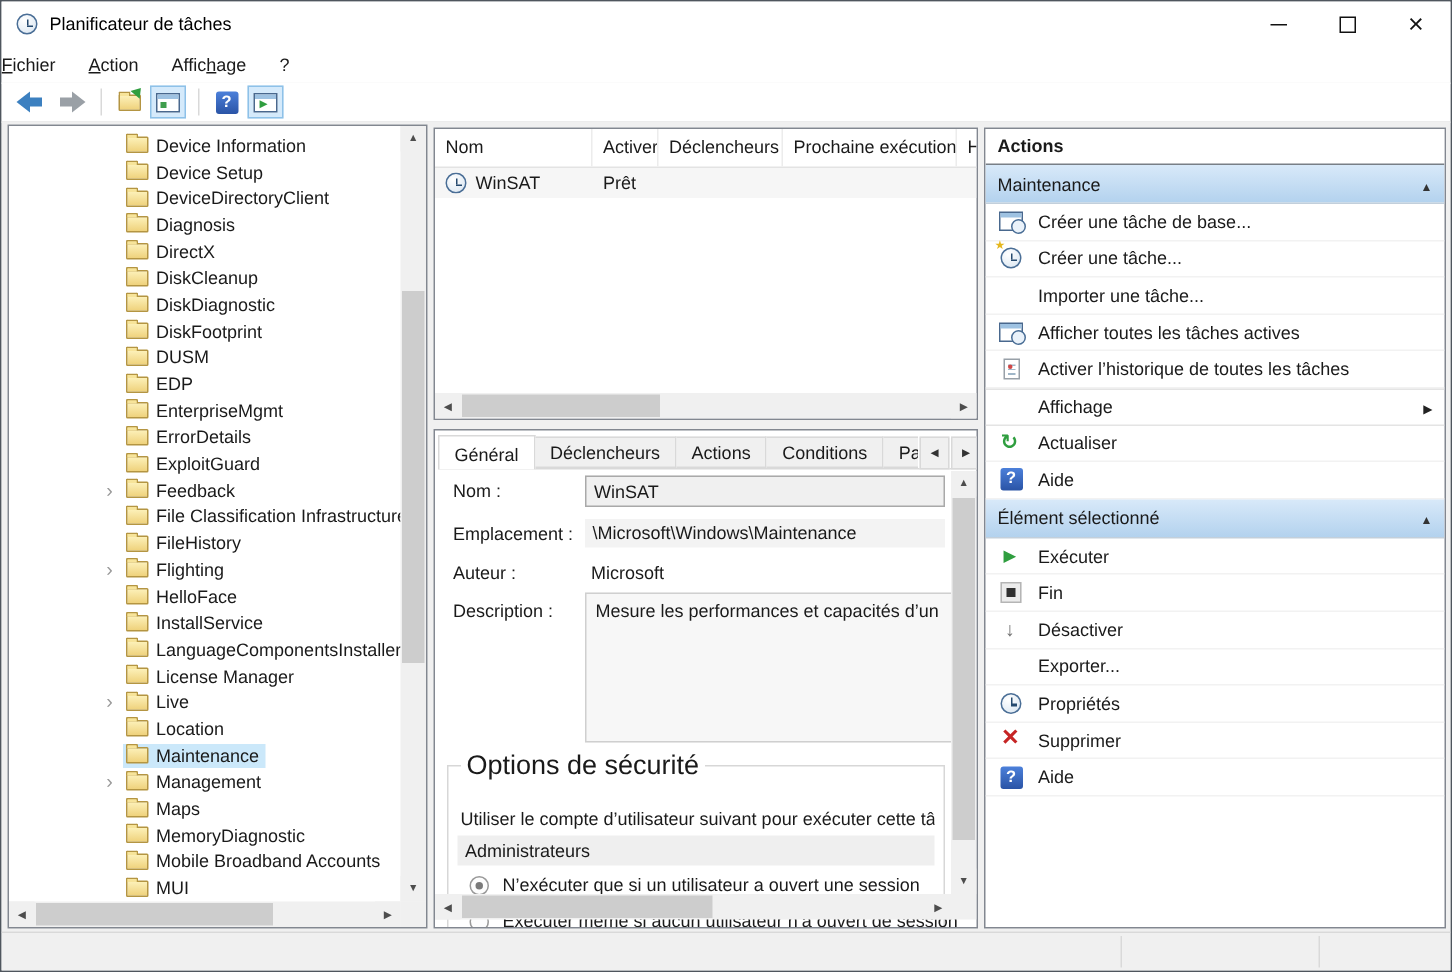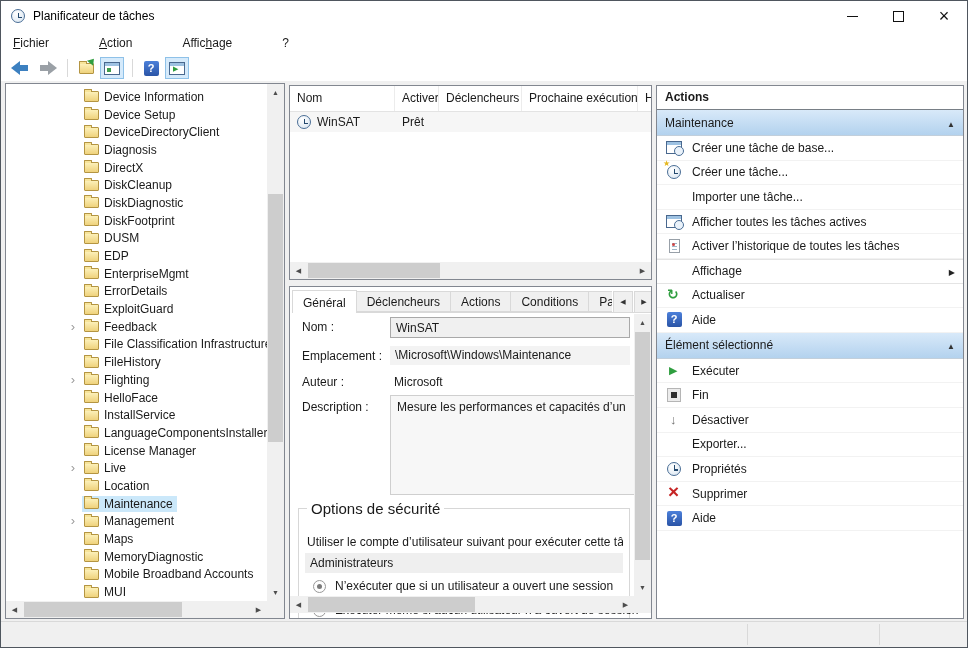--- a/index.html
+++ b/index.html
@@ -7,21 +7,21 @@
     background:#fff;font-family:"Liberation Sans","DejaVu Sans",sans-serif;font-size:12px;color:#1a1a1a;overflow:hidden;}
   
   .titlebar{position:absolute;top:0;left:0;right:0;height:30px;background:#fff;display:flex;align-items:center;padding-left:10px;}
   .titlebar .title{margin-left:8px;font-size:12px;color:#000;}
   .win-controls{position:absolute;right:0;top:0;display:flex;height:30px;}
   .win-btn{width:46px;height:30px;display:flex;align-items:center;justify-content:center;}
   .glyph-min{width:11px;height:1px;background:#111;display:block;}
   .glyph-max{width:9px;height:9px;border:1px solid #111;display:block;}
   .glyph-close::before{content:"×";font-size:18px;line-height:16px;color:#111;}
   
-  .menubar{position:absolute;top:30px;left:0;right:0;height:24px;display:flex;align-items:center;padding-left:12px;border-bottom:1px solid #f0f0f0;background:#fff;gap:28px;}
+  .menubar{position:absolute;top:30px;left:0;right:0;height:24px;display:flex;align-items:center;border-bottom:1px solid #f0f0f0;background:#fff;}
   .menu-item{margin-right:22px;color:#1a1a1a;}
   .toolbar{position:absolute;top:54px;left:0;right:0;height:26px;display:flex;align-items:center;padding-left:8px;border-bottom:1px solid #d4d4d4;background:#fff;}
   .tb-ico{width:24px;height:22px;display:flex;align-items:center;justify-content:center;margin-right:2px;box-sizing:border-box;}
   .tb-ico.hl{background:#d5eafb;border:1px solid #8ec1e8;}
   .tb-sep{width:1px;height:18px;background:#d9d9d9;margin:0 6px;}
   
   .fat{width:22px;height:16px;position:relative;display:block;}
   .fat.left::before{content:"";position:absolute;left:1px;top:1px;border-top:7px solid transparent;border-bottom:7px solid transparent;border-right:9px solid #3c80c0;}
   .fat.left::after{content:"";position:absolute;left:9px;top:5px;width:9px;height:6px;background:#3c80c0;}
   .fat.right::before{content:"";position:absolute;right:1px;top:1px;border-top:7px solid transparent;border-bottom:7px solid transparent;border-left:9px solid #9aa0a6;}
@@ -90,21 +90,21 @@
   .tabline{position:absolute;left:2px;right:2px;top:25px;border-top:1px solid #d9d9d9;z-index:1;}
   .tab-spin{position:absolute;top:4px;left:322px;display:flex;z-index:3;}
   .spin-btn{width:18px;height:20px;background:#f0f0f0;border:1px solid #d9d9d9;display:flex;align-items:center;justify-content:center;margin-left:1px;color:#333;}
   .spin-btn::before{font-size:7px;}
   .flabel{position:absolute;left:12px;white-space:nowrap;}
   .fval{position:absolute;white-space:nowrap;overflow:hidden;}
   .nom-box{position:absolute;left:100px;top:30px;width:240px;height:21px;background:#f0f0f0;border:1px solid #a9a9a9;box-sizing:border-box;padding:3px 5px;white-space:nowrap;overflow:hidden;}
   .empl-strip{position:absolute;left:100px;top:59px;width:240px;height:19px;background:#f3f3f3;box-sizing:border-box;padding:2px 5px;white-space:nowrap;overflow:hidden;}
   .desc-box{position:absolute;left:100px;top:108px;width:260px;height:100px;background:#f7f7f7;border:1px solid #cfcfcf;box-sizing:border-box;padding:4px 6px;white-space:nowrap;overflow:hidden;}
   .secbox{position:absolute;left:8px;top:213px;width:332px;height:130px;border:1px solid #d7d7d7;margin:0;padding:0 6px;box-sizing:border-box;}
-  .secbox legend{font-size:15px;padding:0 4px;margin-left:2px;}
+  .secbox legend{font-size:18px;padding:0 4px;margin-left:2px;}
   .acct-line{position:absolute;left:8px;top:18px;width:316px;white-space:nowrap;overflow:hidden;}
   .acct-strip{position:absolute;left:6px;top:36px;right:6px;height:20px;background:#efefef;padding:3px 5px;box-sizing:border-box;white-space:nowrap;overflow:hidden;}
   .radio-row{position:absolute;left:14px;display:flex;align-items:center;gap:9px;white-space:nowrap;}
   .radio{width:13px;height:13px;border:1px solid #999;border-radius:50%;background:#fdfdfd;position:relative;box-sizing:border-box;flex:none;}
   .radio.checked::after{content:"";position:absolute;left:3px;top:3px;width:5px;height:5px;border-radius:50%;background:#7a7a7a;}
   
   .ap-title{height:23px;line-height:23px;padding-left:8px;font-weight:bold;border-bottom:1px solid #787f86;background:#fff;}
   .ap-header{height:25px;display:flex;align-items:center;padding:0 8px;background:linear-gradient(#d8e9f9,#b3d2ee);border-bottom:1px solid #c2cfdb;}
   .ap-header .hl-label{flex:1;}
   .ic-collapse::before{content:"▲";font-size:8px;color:#333;}

